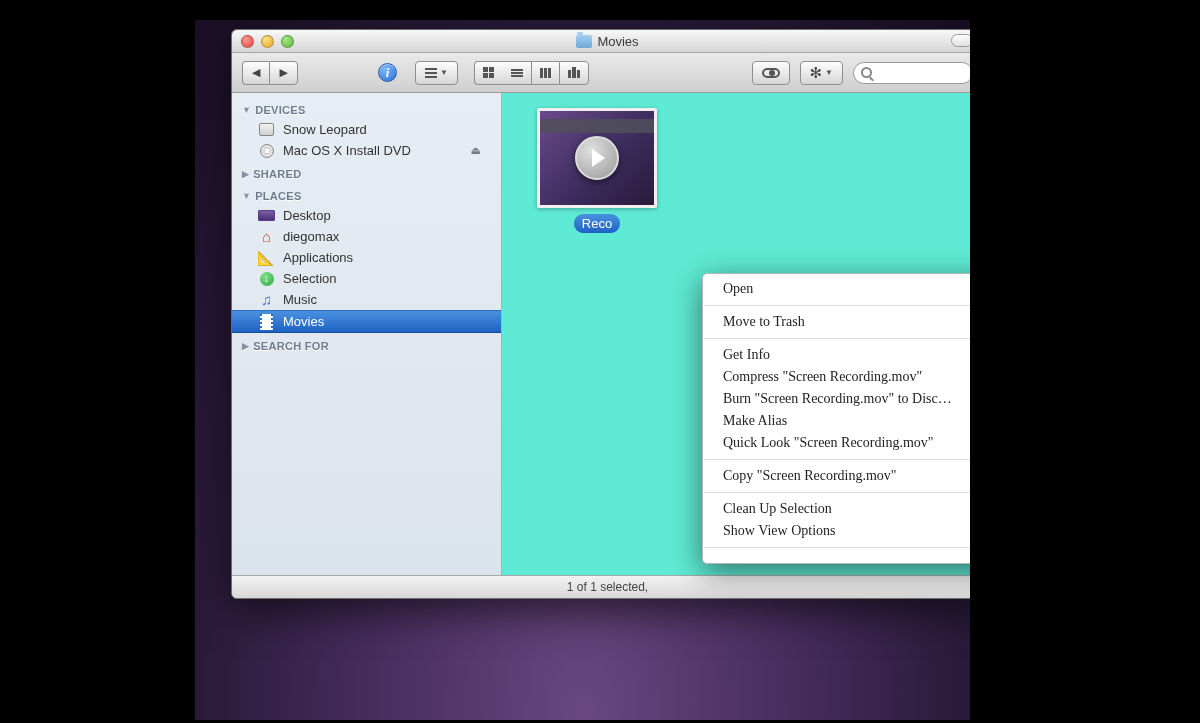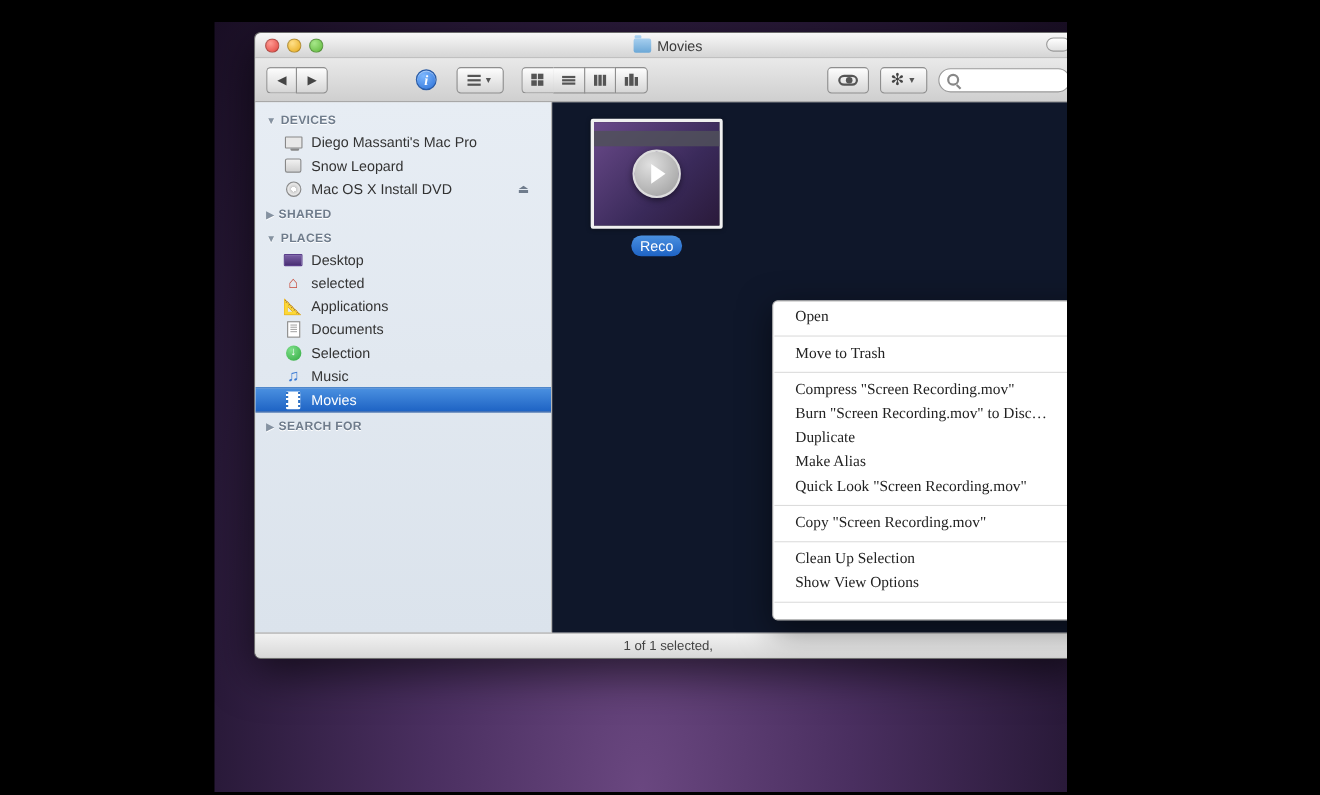--- a/index.html
+++ b/index.html
@@ -124,21 +124,21 @@
   .docs-icon::before{content:"";position:absolute;top:2px;left:2px;right:2px;height:1px;background:#aaa;box-shadow:0 2px 0 #aaa,0 4px 0 #aaa,0 6px 0 #aaa;}
   .dl-icon{width:14px;height:14px;border-radius:50%;background:radial-gradient(circle at 35% 30%,#7ee08a,#2fa83e);display:flex;align-items:center;justify-content:center;color:#fff;font-size:10px;font-weight:bold;}
   .music-icon{color:#3878d2;font-size:15px;line-height:1;}
   .movie-icon{width:13px;height:16px;background:#2a6fc4;position:relative;border-radius:1px;}
   .movie-icon.sel{background:#fff;}
   .movie-icon::before,.movie-icon::after{content:"";position:absolute;top:0;bottom:0;width:2px;background:repeating-linear-gradient(#fff 0 2px,transparent 2px 4px);}
   .movie-icon::before{left:0;} .movie-icon::after{right:0;}
   .movie-icon.sel::before,.movie-icon.sel::after{background:repeating-linear-gradient(#2a6fc4 0 2px,transparent 2px 4px);}
   .globe-icon{width:14px;height:14px;border-radius:50%;background:radial-gradient(circle at 35% 30%,#8fc7ff,#2a7fd6);border:1px solid #1e5a9d;}
 
-  .content{flex:1;background:#0f172a;position:relative;}
+  .content{flex:1;background:#5eead4;position:relative;}
   .file{position:absolute;left:30px;top:15px;width:130px;display:flex;flex-direction:column;align-items:center;gap:6px;}
   .thumb{width:120px;height:100px;background:linear-gradient(#2a2a2a,#1a1a1a);border:3px solid #f0f0f0;border-radius:2px;box-shadow:0 1px 4px rgba(0,0,0,.3);position:relative;display:flex;align-items:center;justify-content:center;}
   .thumb-inner{width:100%;height:100%;background:linear-gradient(135deg,#6a4a8a 0%,#3a2a5a 60%,#2a1a3a 100%);display:flex;align-items:center;justify-content:center;position:relative;}
   .thumb-bar{position:absolute;top:8px;left:0;right:0;height:14px;background:rgba(80,80,90,.85);}
   .play{width:44px;height:44px;border-radius:50%;background:radial-gradient(circle at 35% 30%,#e0e0e0,#9a9a9a);border:2px solid #ddd;display:flex;align-items:center;justify-content:center;box-shadow:0 2px 6px rgba(0,0,0,.5);}
   .play::after{content:"";width:0;height:0;border-left:13px solid #fff;border-top:9px solid transparent;border-bottom:9px solid transparent;margin-left:3px;}
   .fname{background:linear-gradient(#4a90e0,#1e63c4);color:#fff;font-size:13px;padding:2px 8px;border-radius:9px;white-space:nowrap;max-width:120px;overflow:hidden;}
 
   .statusbar{height:23px;background:linear-gradient(#f2f2f2,#d8d8d8);border-top:1px solid #a8a8a8;display:flex;align-items:center;justify-content:center;color:#444;font-size:12px;}
 
@@ -242,26 +242,20 @@
 
     <div class="body">
       <div class="sidebar">
         <div class="section">
           <div class="section-hdr">
               <span class="tri">▼</span>
               <span>DEVICES</span>
             </div>
           <div class="side-item">
               <span class="side-icon">
-                <span class="computer-icon"></span>
-              </span>
-              <span>Diego Massanti's Mac Pro</span>
-            </div>
-          <div class="side-item">
-              <span class="side-icon">
                 <span class="hdd-icon"></span>
               </span>
               <span>Snow Leopard</span>
             </div>
           <div class="side-item">
               <span class="side-icon">
                 <span class="disc-icon"></span>
               </span>
               <span>Mac OS X Install DVD</span>
               <span class="eject">⏏</span>
@@ -279,31 +273,25 @@
               <span>PLACES</span>
             </div>
           <div class="side-item">
               <span class="side-icon">
                 <span class="desktop-icon"></span>
               </span>
               <span>Desktop</span>
             </div>
           <div class="side-item">
               <span class="side-icon home-icon">⌂</span>
-              <span>selected</span>
+              <span>diegomax</span>
             </div>
           <div class="side-item">
               <span class="side-icon apps-icon">📐</span>
               <span>Applications</span>
-            </div>
-          <div class="side-item">
-              <span class="side-icon">
-                <span class="docs-icon"></span>
-              </span>
-              <span>Documents</span>
             </div>
           <div class="side-item">
               <span class="side-icon">
                 <span class="dl-icon">↓</span>
               </span>
               <span>Selection</span>
             </div>
           <div class="side-item">
               <span class="side-icon music-icon">♫</span>
               <span>Music</span>
@@ -337,27 +325,27 @@
         <div class="ctx">
           <div class="ctx-item">
               <span>Open</span>
             </div>
           <div class="ctx-sep"></div>
           <div class="ctx-item">
               <span>Move to Trash</span>
             </div>
           <div class="ctx-sep"></div>
           <div class="ctx-item">
+              <span>Get Info</span>
+            </div>
+          <div class="ctx-item">
               <span>Compress "Screen Recording.mov"</span>
             </div>
           <div class="ctx-item">
               <span>Burn "Screen Recording.mov" to Disc…</span>
-            </div>
-          <div class="ctx-item">
-              <span>Duplicate</span>
             </div>
           <div class="ctx-item">
               <span>Make Alias</span>
             </div>
           <div class="ctx-item">
               <span>Quick Look "Screen Recording.mov"</span>
             </div>
           <div class="ctx-sep"></div>
           <div class="ctx-item">
               <span>Copy "Screen Recording.mov"</span>

